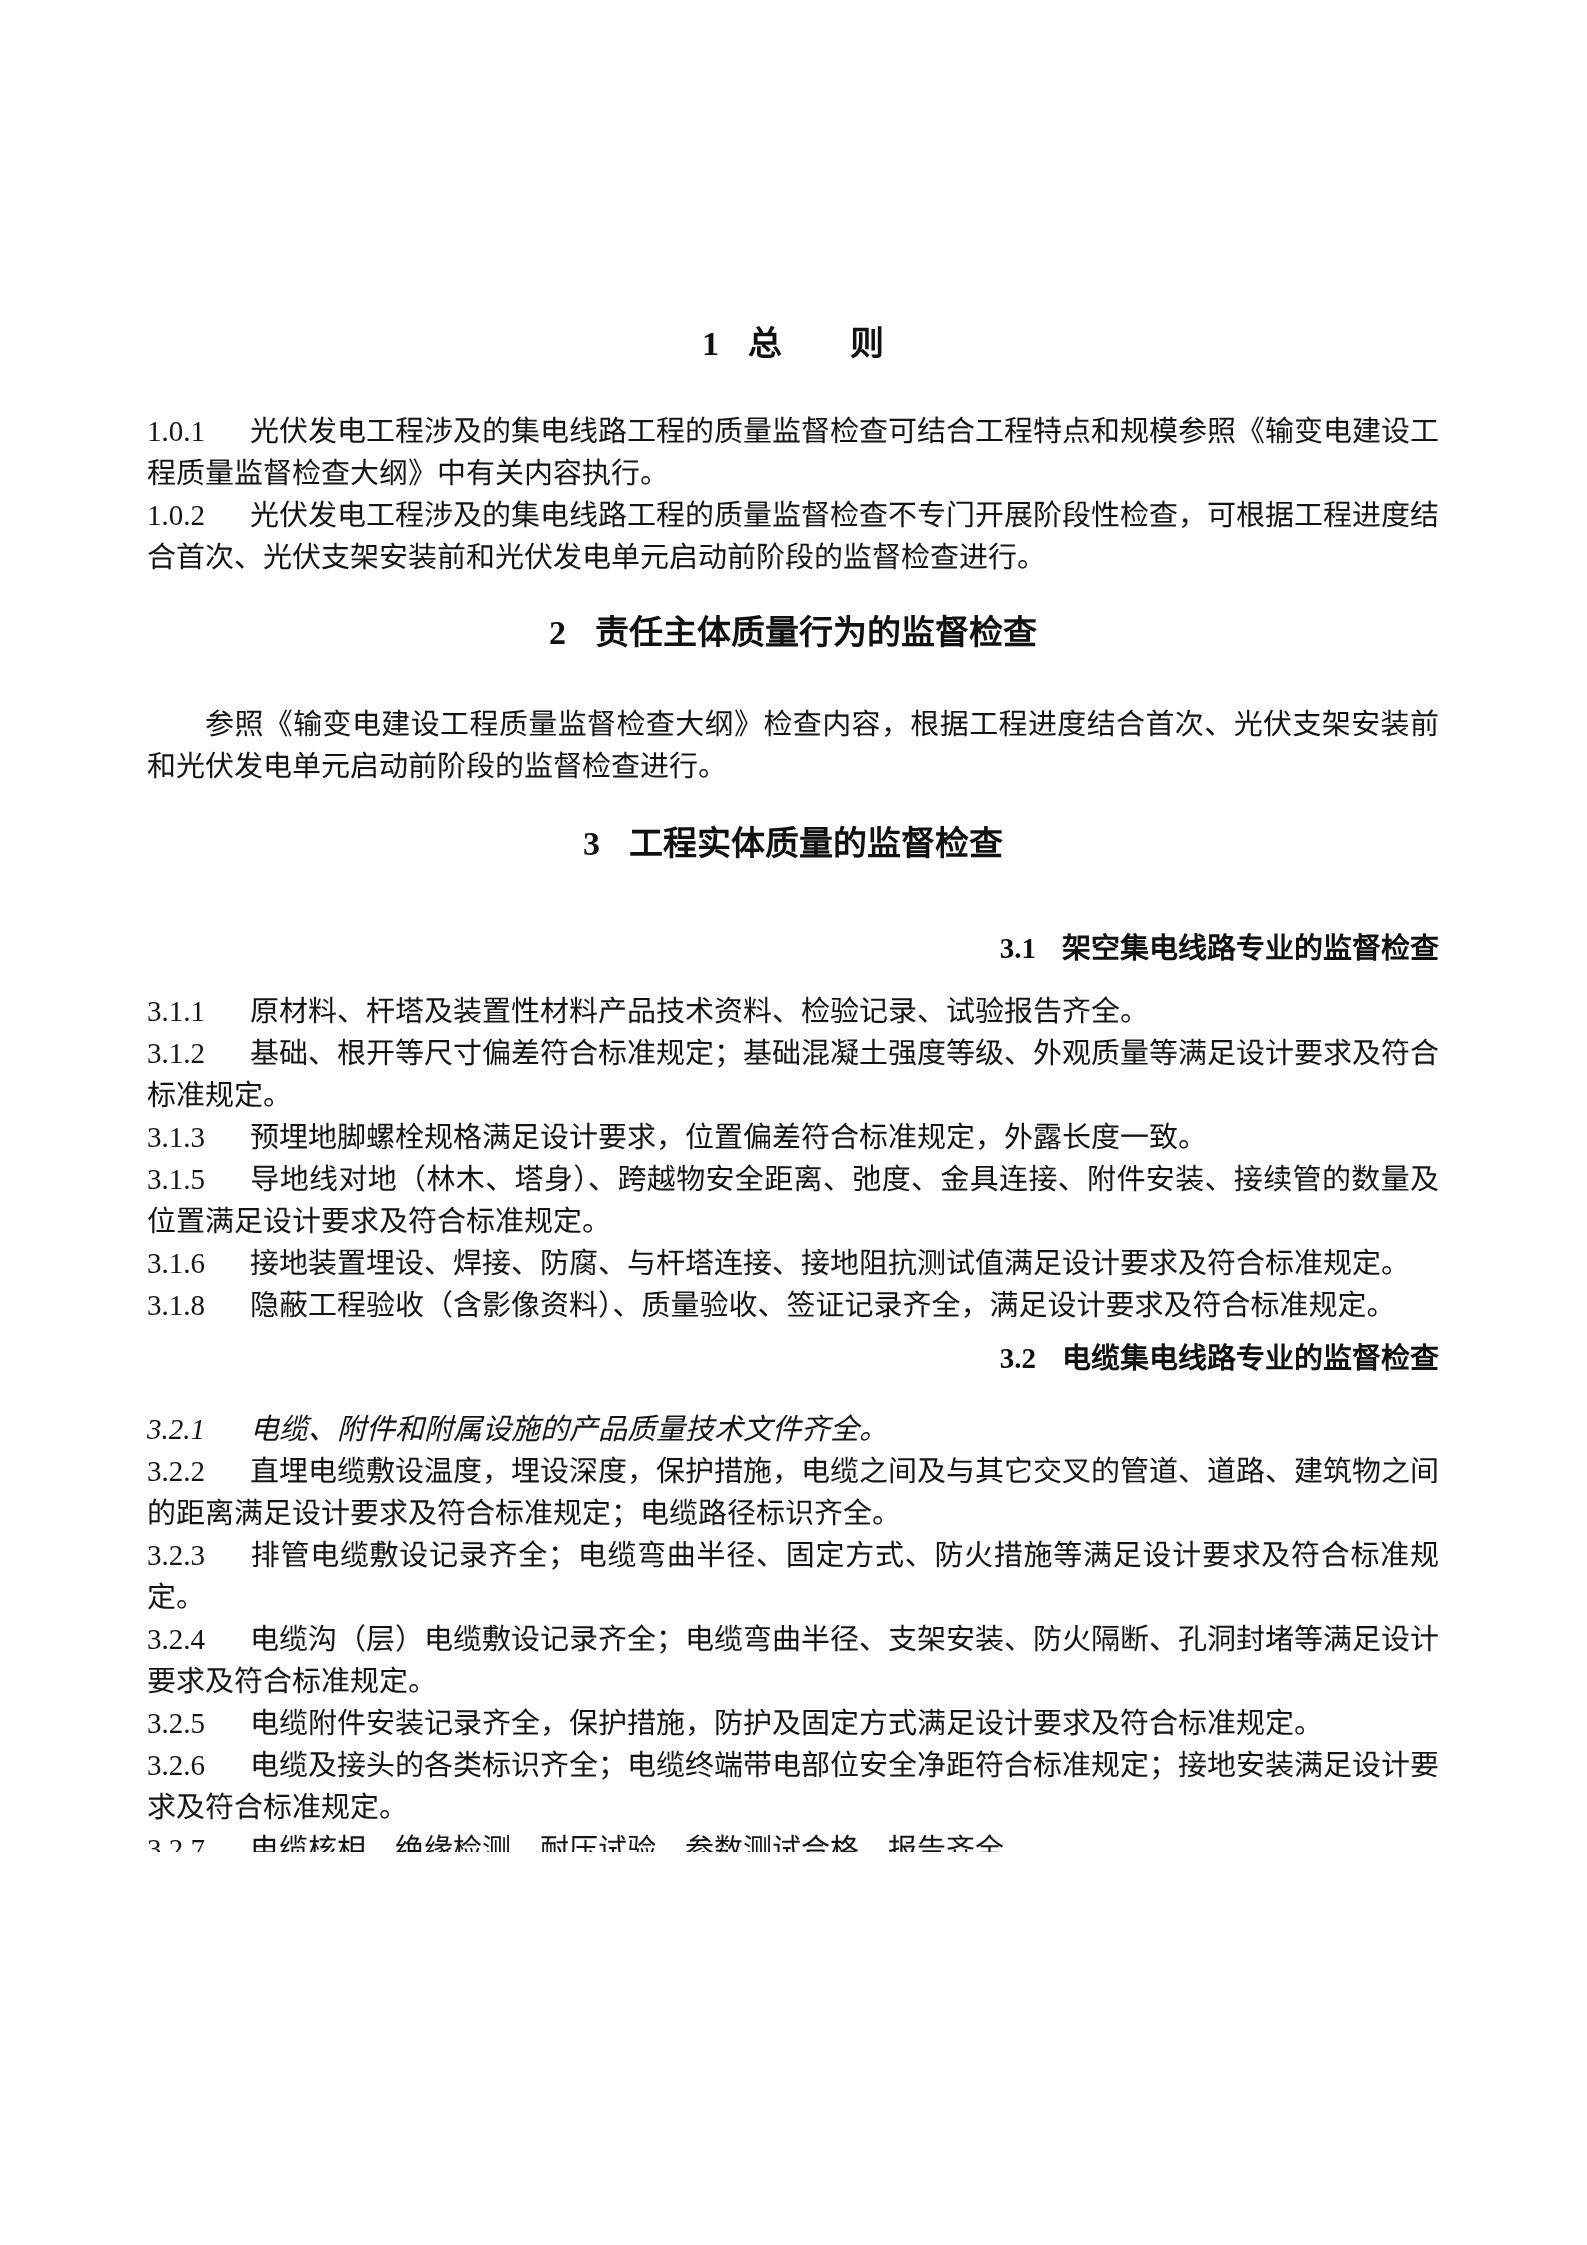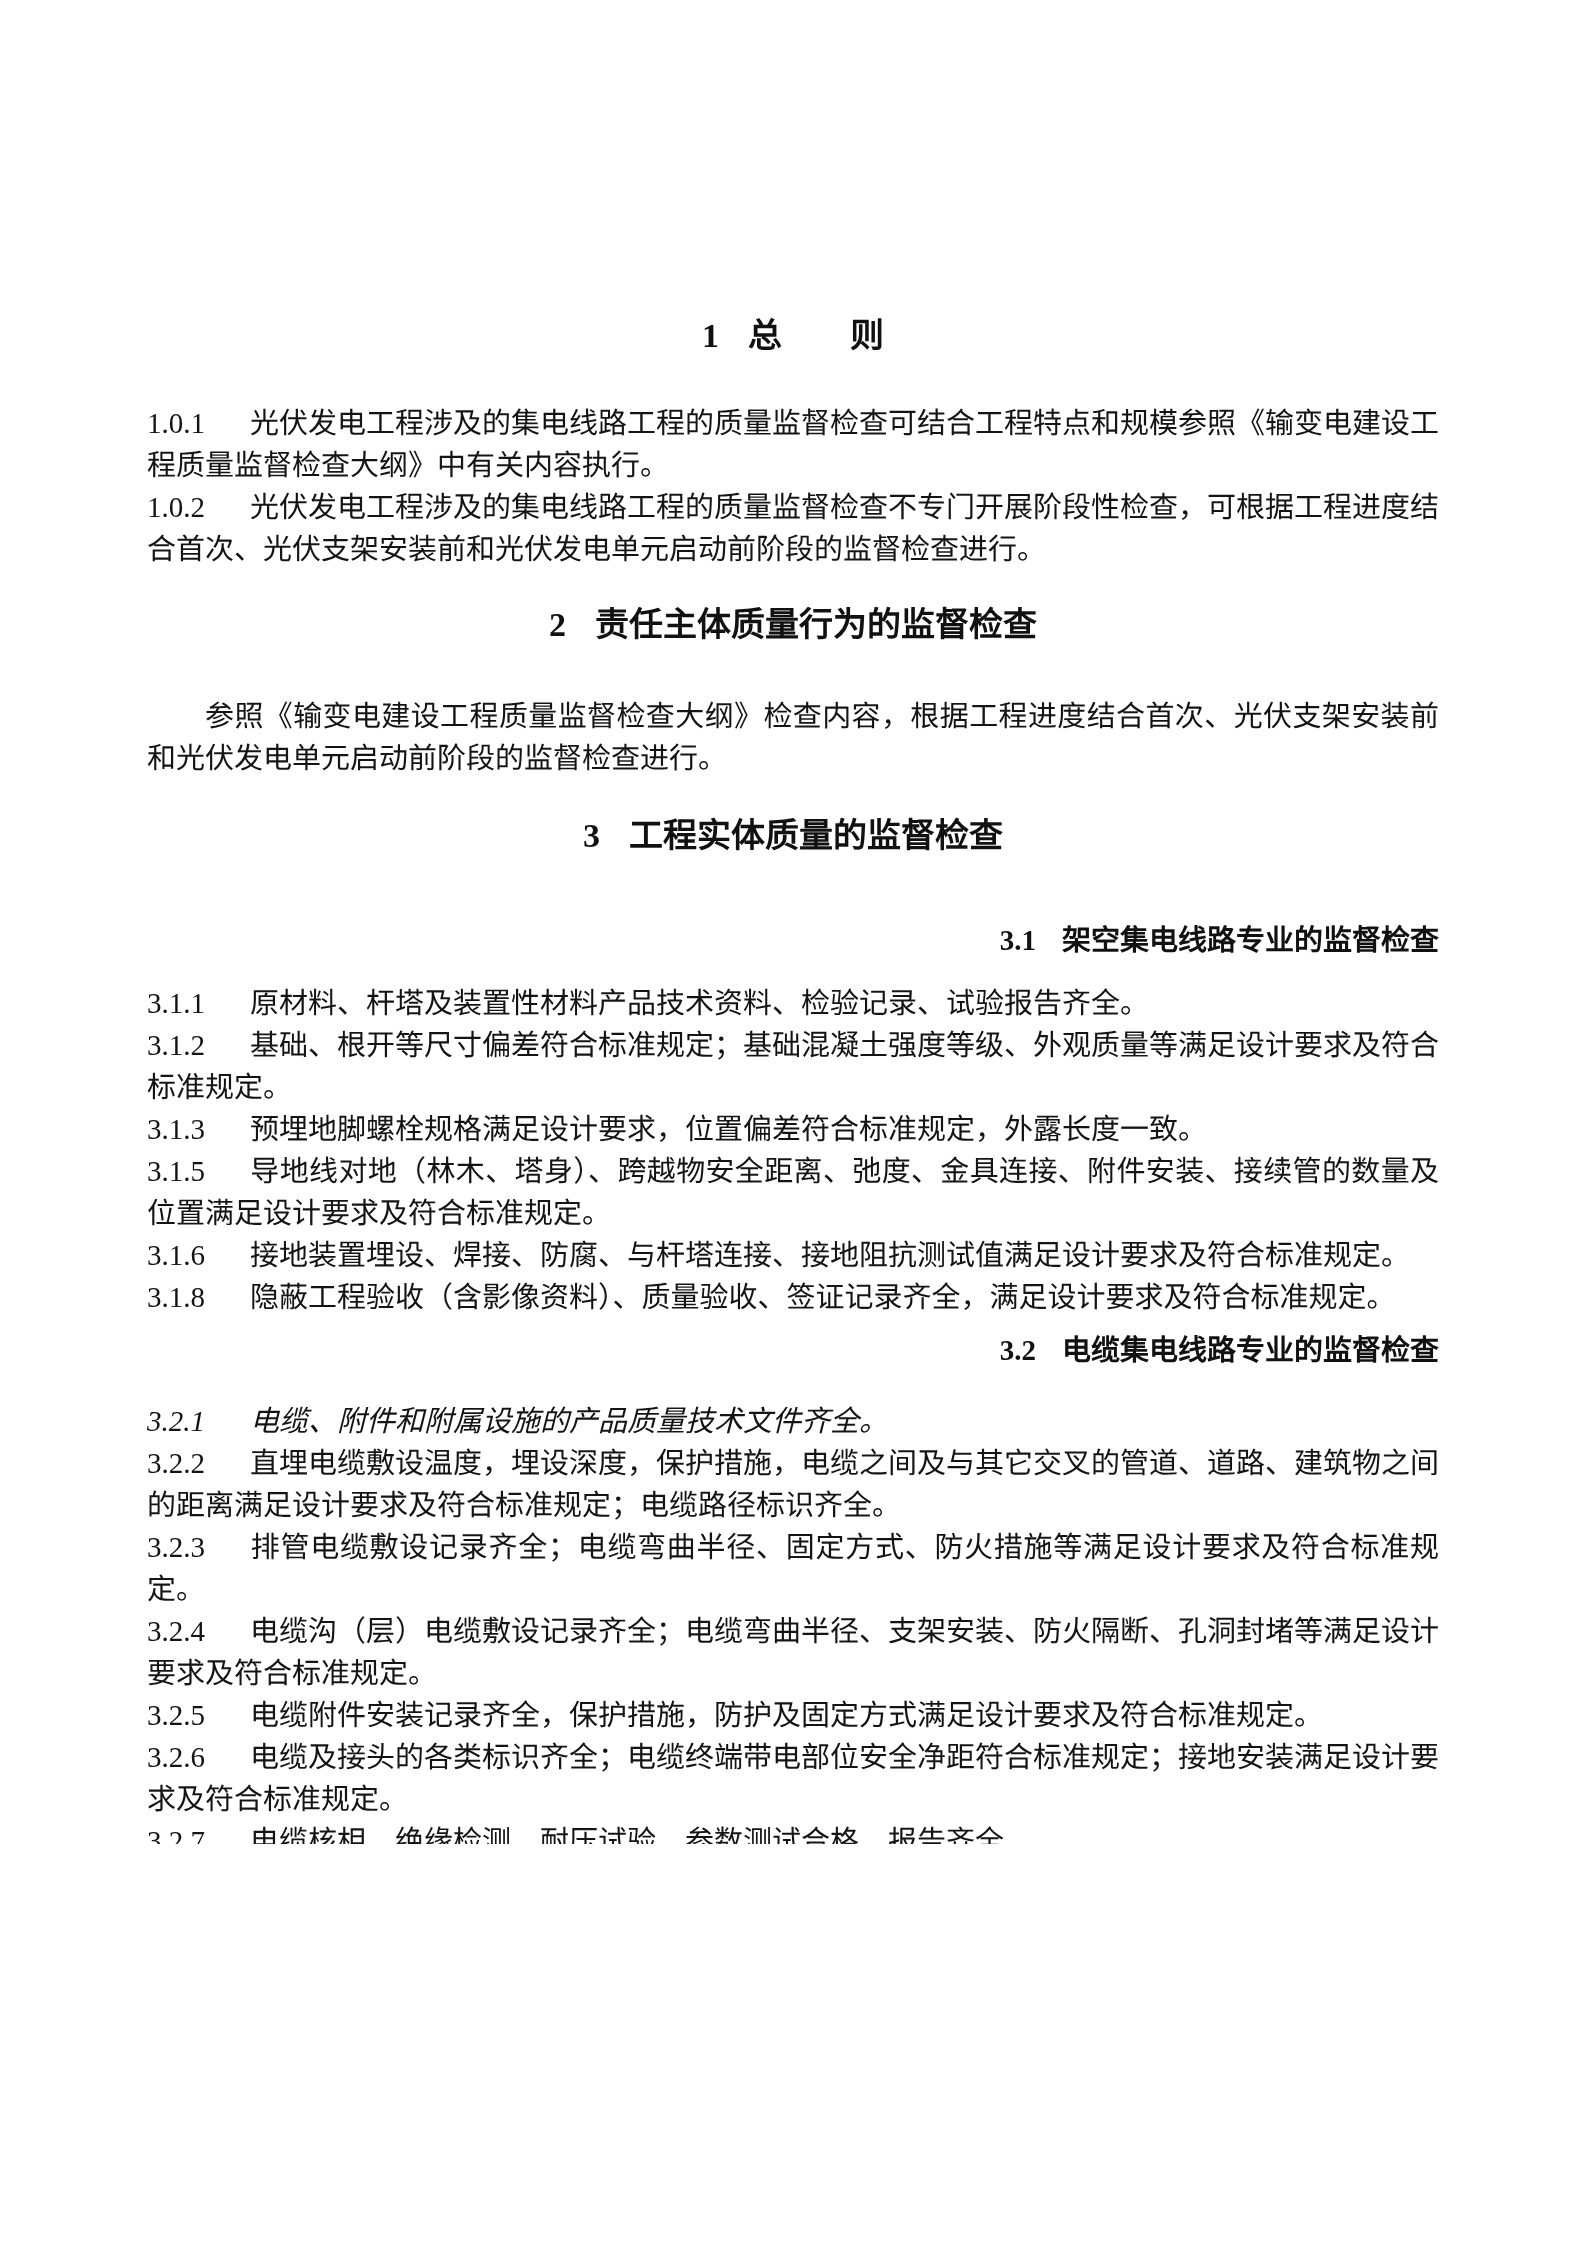--- a/index.html
+++ b/index.html
@@ -4,21 +4,21 @@
 <style>
   html, body {
     margin: 0;
     padding: 0;
     background: #ffffff;
   }
   .page {
     position: relative;
     width: 1587px;
     height: 1836px;
-    margin: 8px auto;
+    margin: 16px auto;
     background: #ffffff;
     color: #141414;
     box-sizing: border-box;
     padding: 305px 148px 0 147px;
     font-family: "Liberation Serif", "DejaVu Serif", serif;
     font-size: 29px;
     line-height: 42px;
     overflow: hidden;
   }
   

